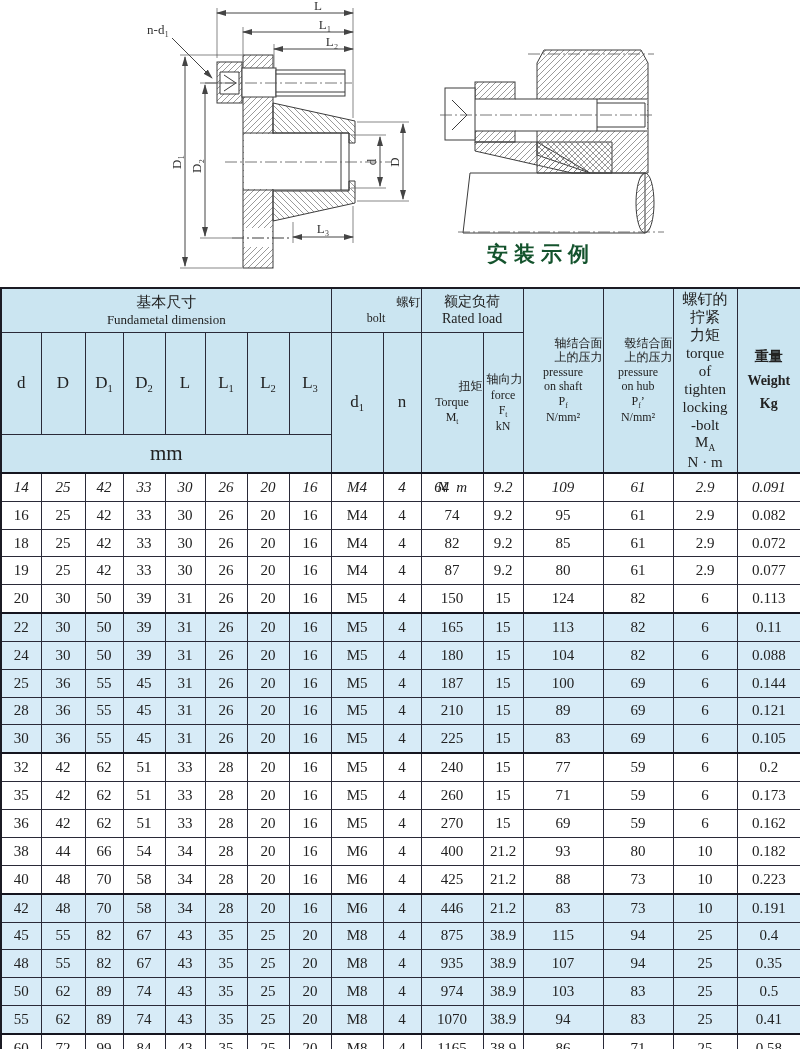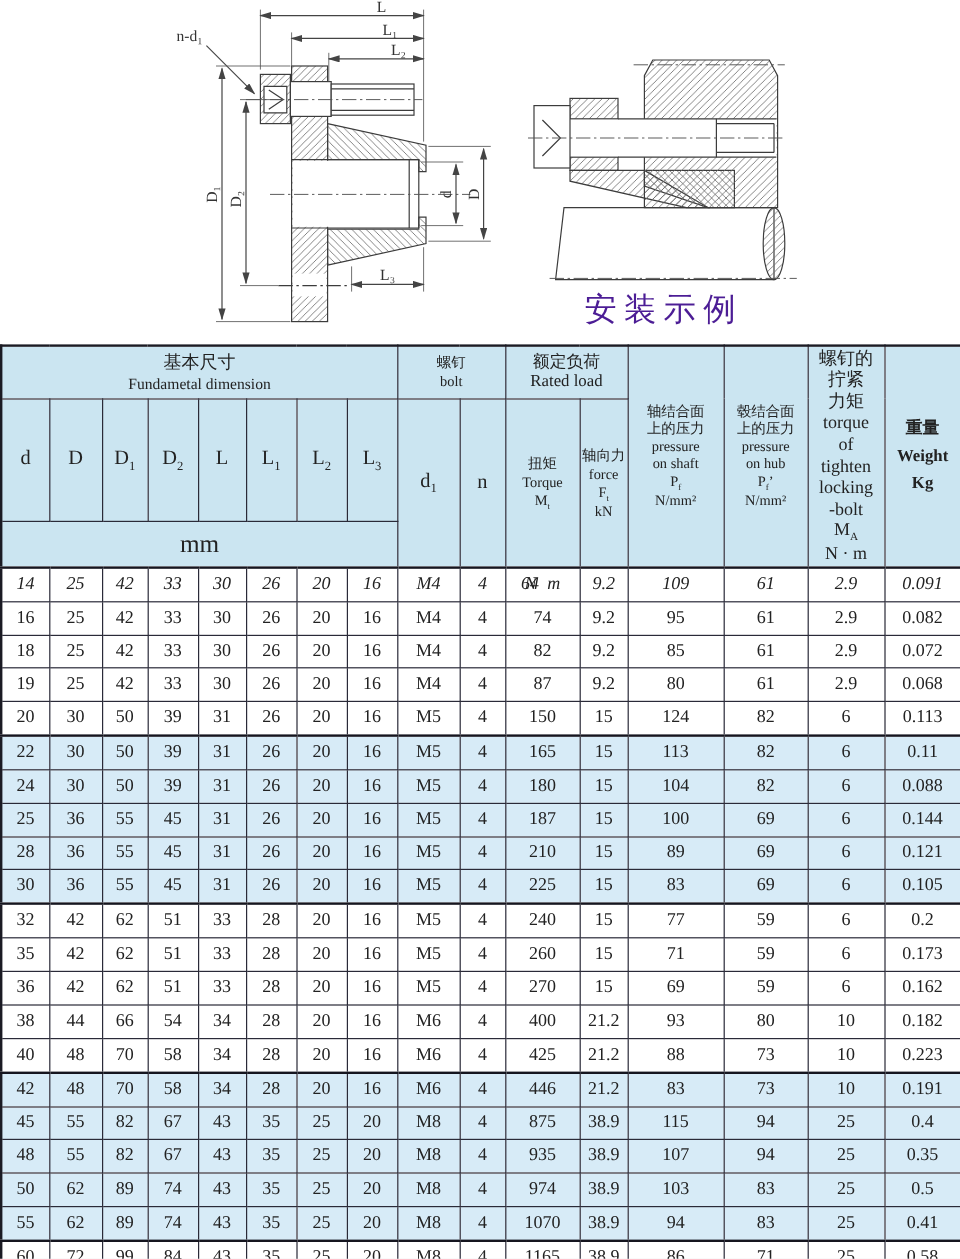--- a/index.html
+++ b/index.html
@@ -3,32 +3,32 @@
 <meta charset="utf-8">
 <style>
   * { margin:0; padding:0; box-sizing:border-box; }
   body { background:#888; font-family:"Liberation Serif","DejaVu Serif",serif; }
   .page { position:relative; width:800px; height:1049px; background:#ffffff; overflow:hidden; margin:0 auto; }
 
   
   .drawings { position:absolute; top:0; left:0; width:800px; height:287px; background:#fff; }
   .drawings svg { position:absolute; top:0; }
   svg text { font-family:"Liberation Serif","DejaVu Serif",serif; fill:#333; }
-  .caption { position:absolute; left:487px; top:240px; font-size:27px; font-weight:normal;
-             letter-spacing:6px; color:#4c1d95; }
+  .caption { position:absolute; left:487px; top:240px; font-size:21px; font-weight:bold;
+             letter-spacing:6px; color:#14532d; }
 
   
   table.spec { position:absolute; top:287px; left:0; width:800px; height:762px;
                border-collapse:collapse; table-layout:fixed; }
   table.spec { border:2px solid #1b1b24; }
   table.spec th, table.spec td { border:1px solid #2a2a38; text-align:center; vertical-align:middle;
                color:#222; overflow:hidden; }
   thead th { background:#cbe5f1; font-weight:normal; padding:1px 0; }
   tr.h1 { height:44px; } tr.h2 { height:60px; } tr.h3 { height:38px; }
-  .cn15 { font-size:15px; } .cn14 { font-size:14px; } .cn12 { font-size:12px; }
+  .cn15 { font-size:15px; } .cn14 { font-size:14px; } .cn12 { font-size:12px;text-align:right; }
   .en13 { font-size:13px; } .en14 { font-size:14px; } .en12 { font-size:12px; }
   .cn9, .en9 { font-size:15px; line-height:1.15; }
   .pre { white-space:pre-line; line-height:1.2; }
   .sym17 { font-size:17px; }
   .mm { font-size:21px; }
   sub { font-size:0.62em; }
   .weight-col div { margin:7px 0;font-weight:bold; }
   tbody td { font-size:15px; background:#ffffff; }
   tbody tr.shaded td { background:#d7ebf7; }
   tbody tr.group-start td { border-top:2px solid #15151f; }
@@ -319,21 +319,21 @@
           <td>26</td>
           <td>20</td>
           <td>16</td>
           <td>M4</td>
           <td>4</td>
           <td>87</td>
           <td>9.2</td>
           <td>80</td>
           <td>61</td>
           <td>2.9</td>
-          <td>0.068</td>
+          <td>0.077</td>
         </tr>
         <tr>
           <td>20</td>
           <td>30</td>
           <td>50</td>
           <td>39</td>
           <td>31</td>
           <td>26</td>
           <td>20</td>
           <td>16</td>

